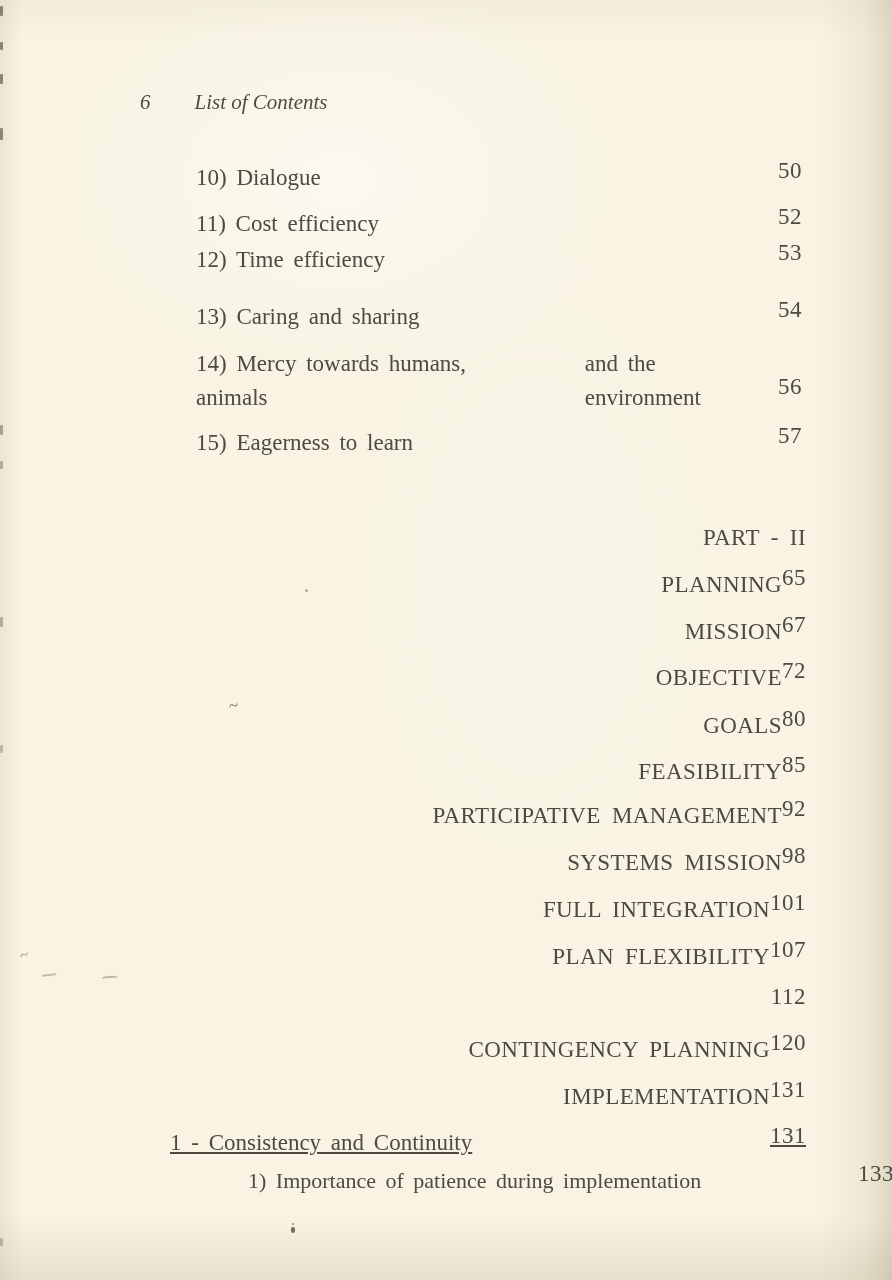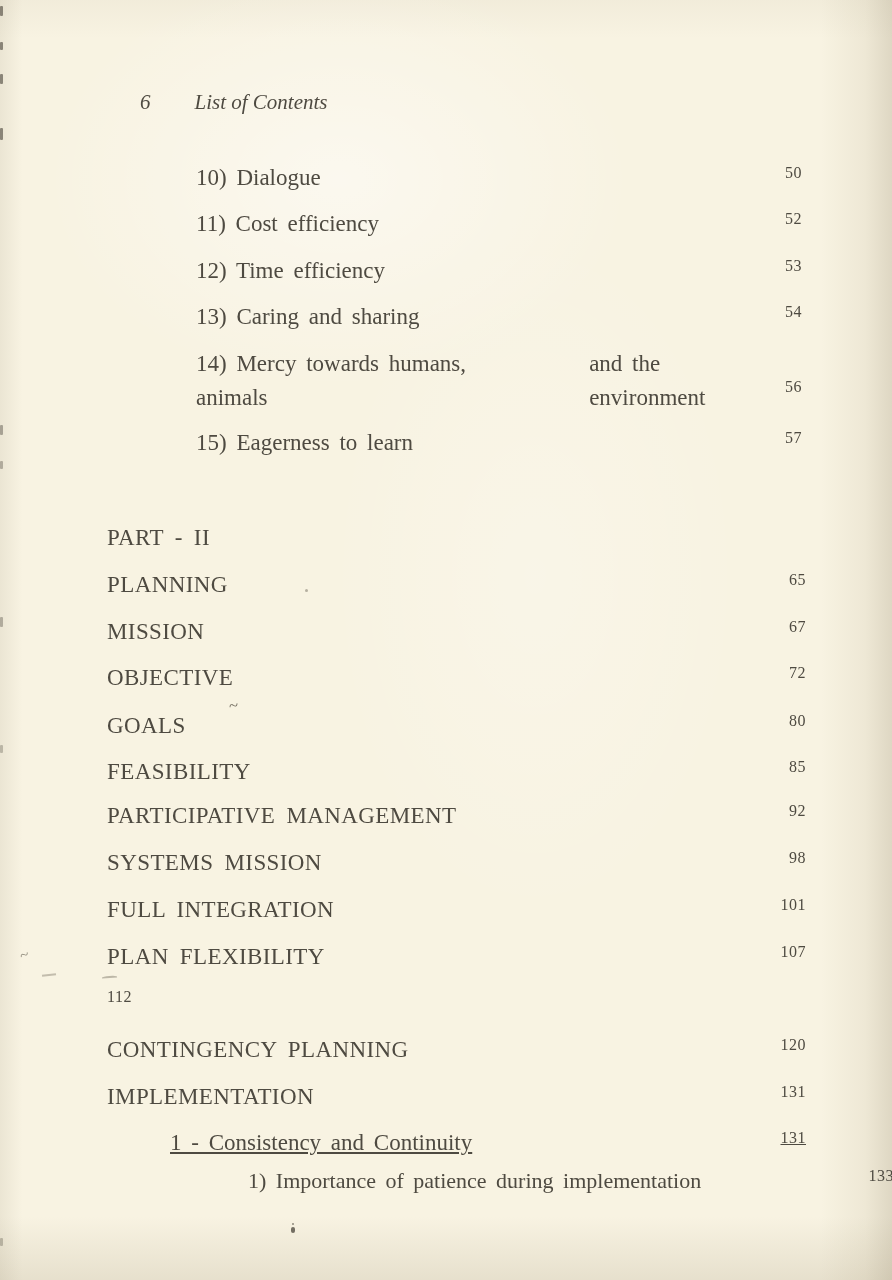--- a/index.html
+++ b/index.html
@@ -41,25 +41,25 @@
     box-sizing: border-box;
     display: flex;
     justify-content: space-between;
     align-items: baseline;
     font-size: 23px;
     line-height: 32px;
     word-spacing: 4px;
   }
   .row .pagenum {
     transform: translateY(-7px);
-    font-size: 16px;
+    font-size: 23px;
     letter-spacing: 0.5px;
   }
   .numbered { padding-left: 196px; padding-right: 90px; }
-  .partrow, .chapterrow { padding-left: 107px; padding-right: 86px; letter-spacing: 0.4px; word-spacing: 5px; }
+  .partrow, .chapterrow { padding-left: 107px; padding-right: 86px; letter-spacing: 0.4px; word-spacing: 5px; justify-content: flex-end; }
   .sub1 { padding-left: 170px; padding-right: 86px; text-decoration: underline; }
   .sub2 { padding-left: 204px; padding-right: 42px; font-size: 22px; margin-left: 44px; }
   .two-line { display: flex; flex-direction: row; line-height: 34px; }
   .two-line .l2 { padding-left: 44px; }
   .row-multiline { align-items: flex-end; }
   .row-multiline .pagenum { transform: translateY(-12px); }
 
   
   .edge-tick {
     position: absolute;
@@ -143,21 +143,21 @@
   </div>
 
   <div class="row numbered" style="top:162px">
     <span class="label">10) Dialogue</span>
     <span class="pagenum">50</span>
   </div>
   <div class="row numbered" style="top:208px">
     <span class="label">11) Cost efficiency</span>
     <span class="pagenum">52</span>
   </div>
-  <div class="row numbered" style="top:255px">
+  <div class="row numbered" style="top:244px">
     <span class="label">12) Time efficiency</span>
     <span class="pagenum">53</span>
   </div>
   <div class="row numbered" style="top:301px">
     <span class="label">13) Caring and sharing</span>
     <span class="pagenum">54</span>
   </div>
   <div class="row numbered row-multiline" style="top:347px">
     <span class="label two-line">
       <span class="l1">14) Mercy towards humans, animals</span>

